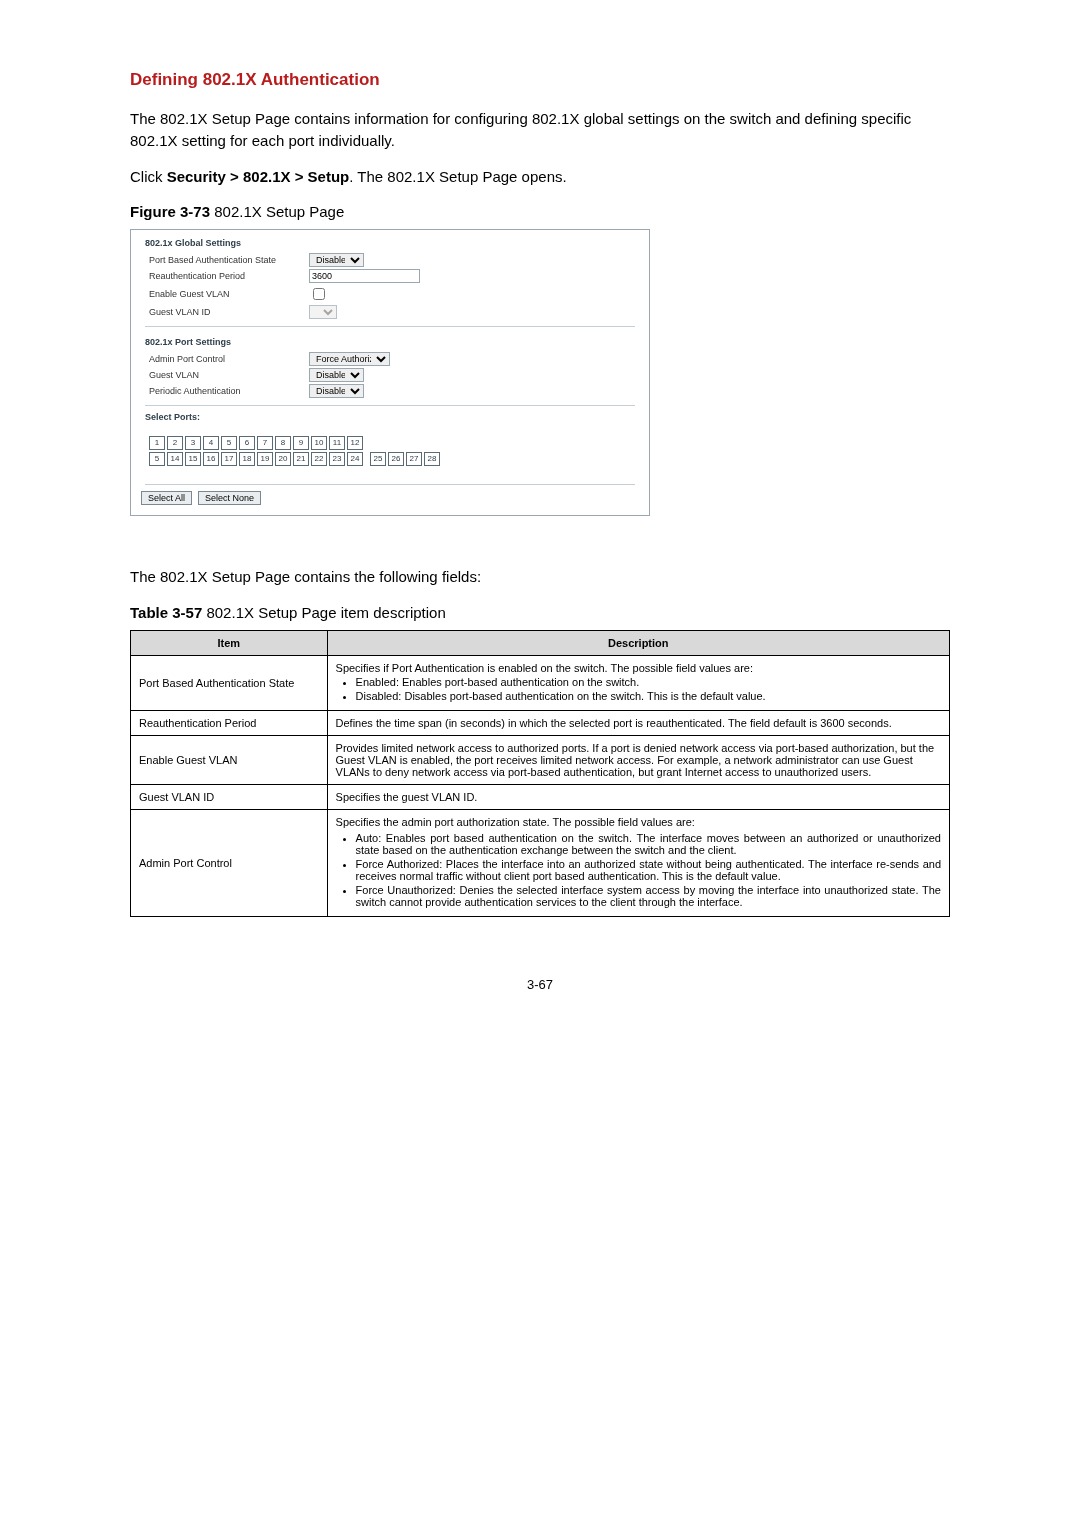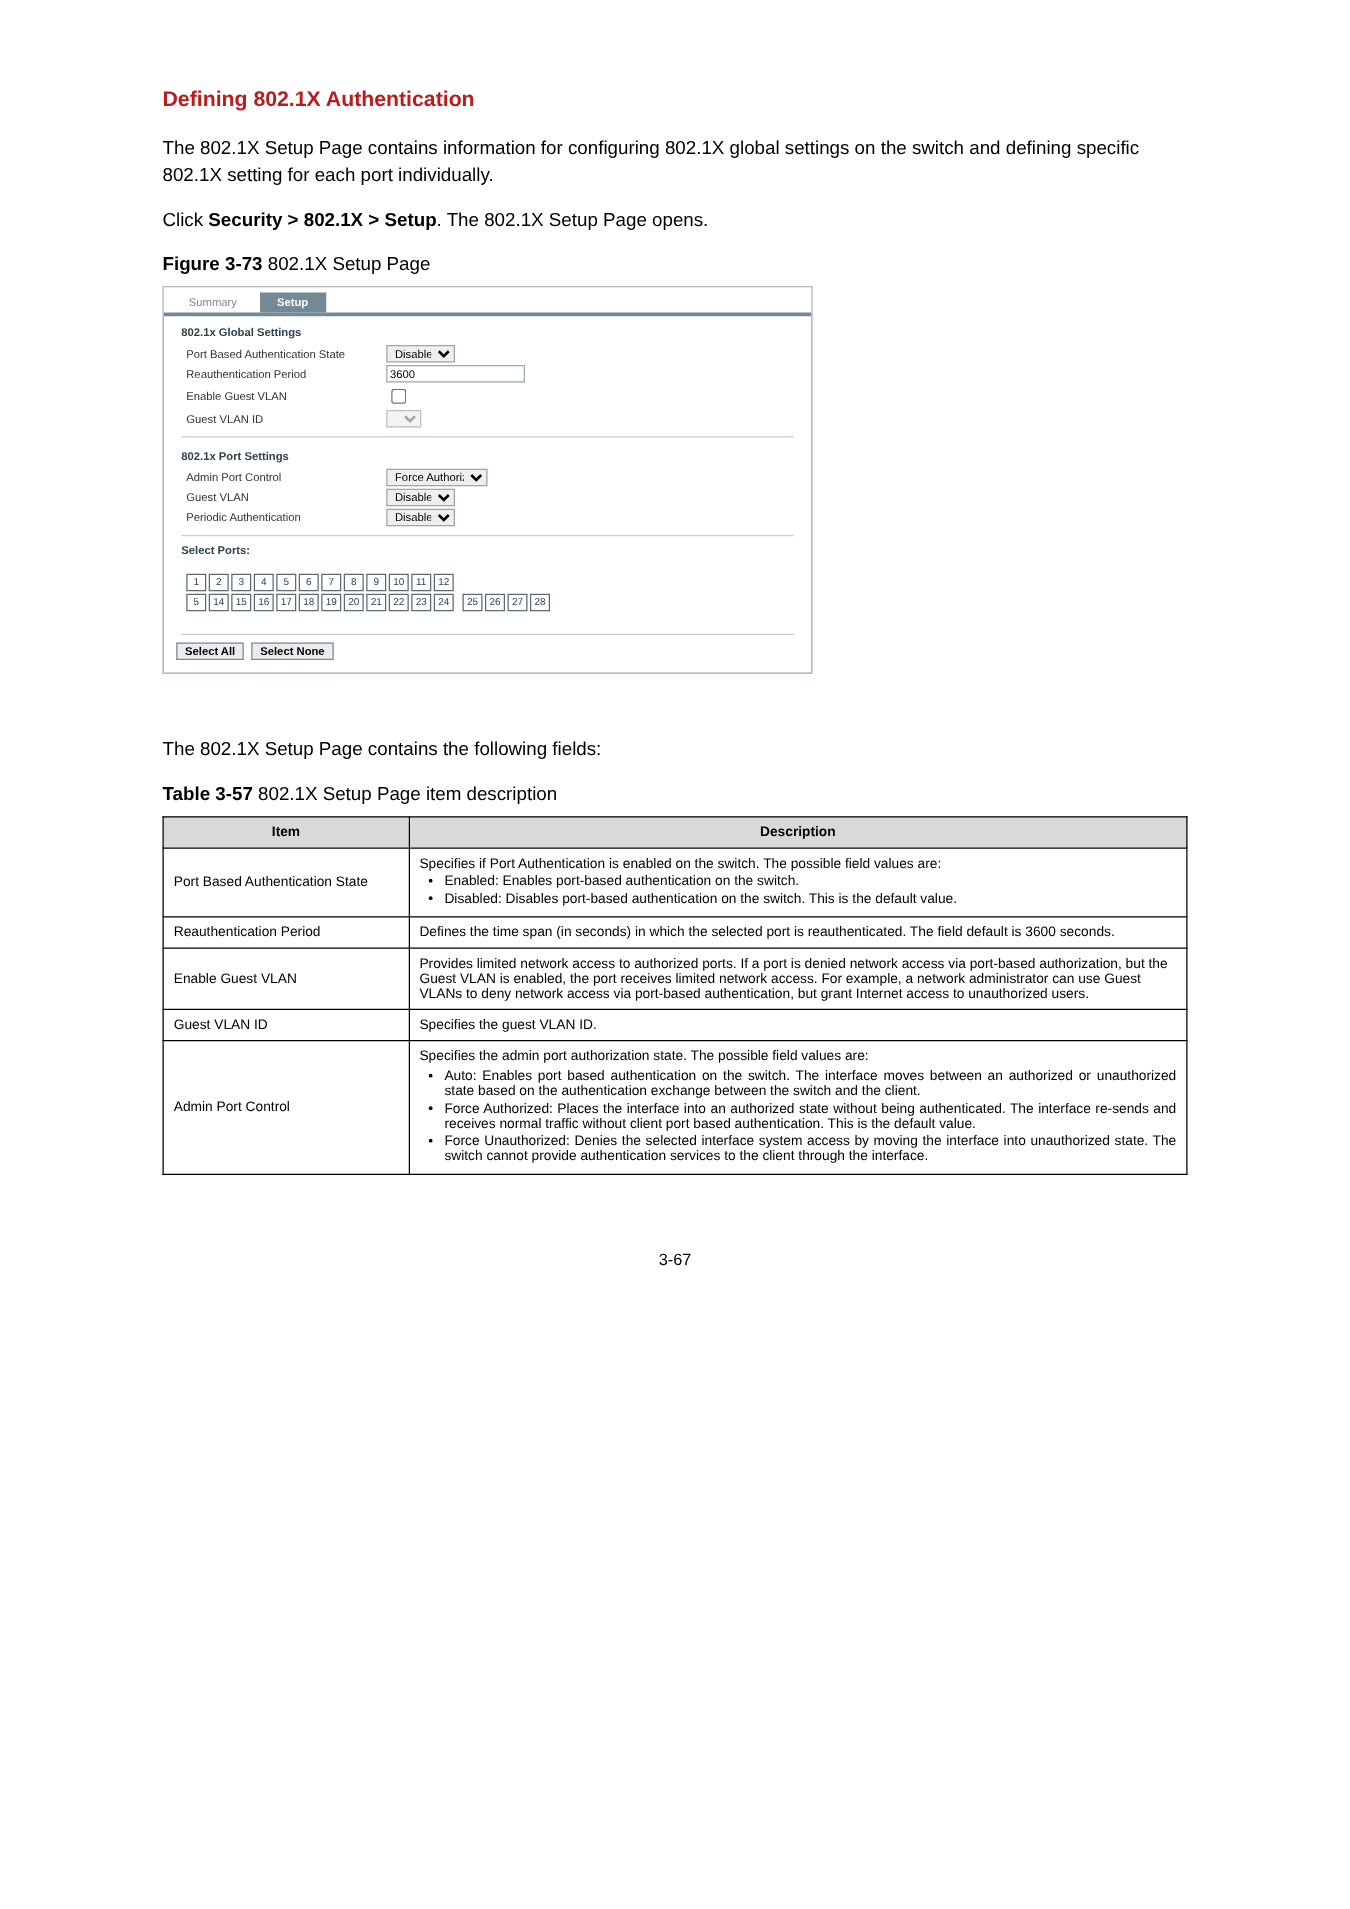--- a/index.html
+++ b/index.html
@@ -95,21 +95,20 @@
     background: #fff;
   }
   .port-spacer { width: 3px; }
 
   .shot-buttons { padding: 4px 10px 10px 10px; display: flex; gap: 6px; }
   .shot-btn {
     font-size: 9px;
     border: 1px solid #7b8892;
     background: #e9edef;
     padding: 1px 6px;
-    font-weight: bold;
   }
   .divider { border-top: 1px solid #c5ced4; margin: 2px 14px; }
 
   
   table.desc {
     width: 100%;
     border-collapse: collapse;
     font-size: 11px;
     margin-top: 6px;
   }
@@ -142,24 +141,20 @@
 <p>
   <span>Click </span><strong>Security &gt; 802.1X &gt; Setup</strong><span>. The 802.1X Setup Page opens.</span>
 </p>
 
 <p class="figure-label">
   <strong>Figure 3-73</strong><span> 802.1X Setup Page</span>
 </p>
 
 <div class="screenshot-wrap">
   <div class="screenshot">
-    <div class="tabs">
-      <div class="tab inactive">Summary</div>
-      <div class="tab active">Setup</div>
-    </div>
 
     <div class="group">
       <div class="group-title">802.1x Global Settings</div>
 
       <div class="field-row">
         <span class="field-label">Port Based Authentication State</span>
         <span class="field-control"><select class="sel-sm"><option>Disabled</option></select></span>
       </div>
       <div class="field-row">
         <span class="field-label">Reauthentication Period</span>

